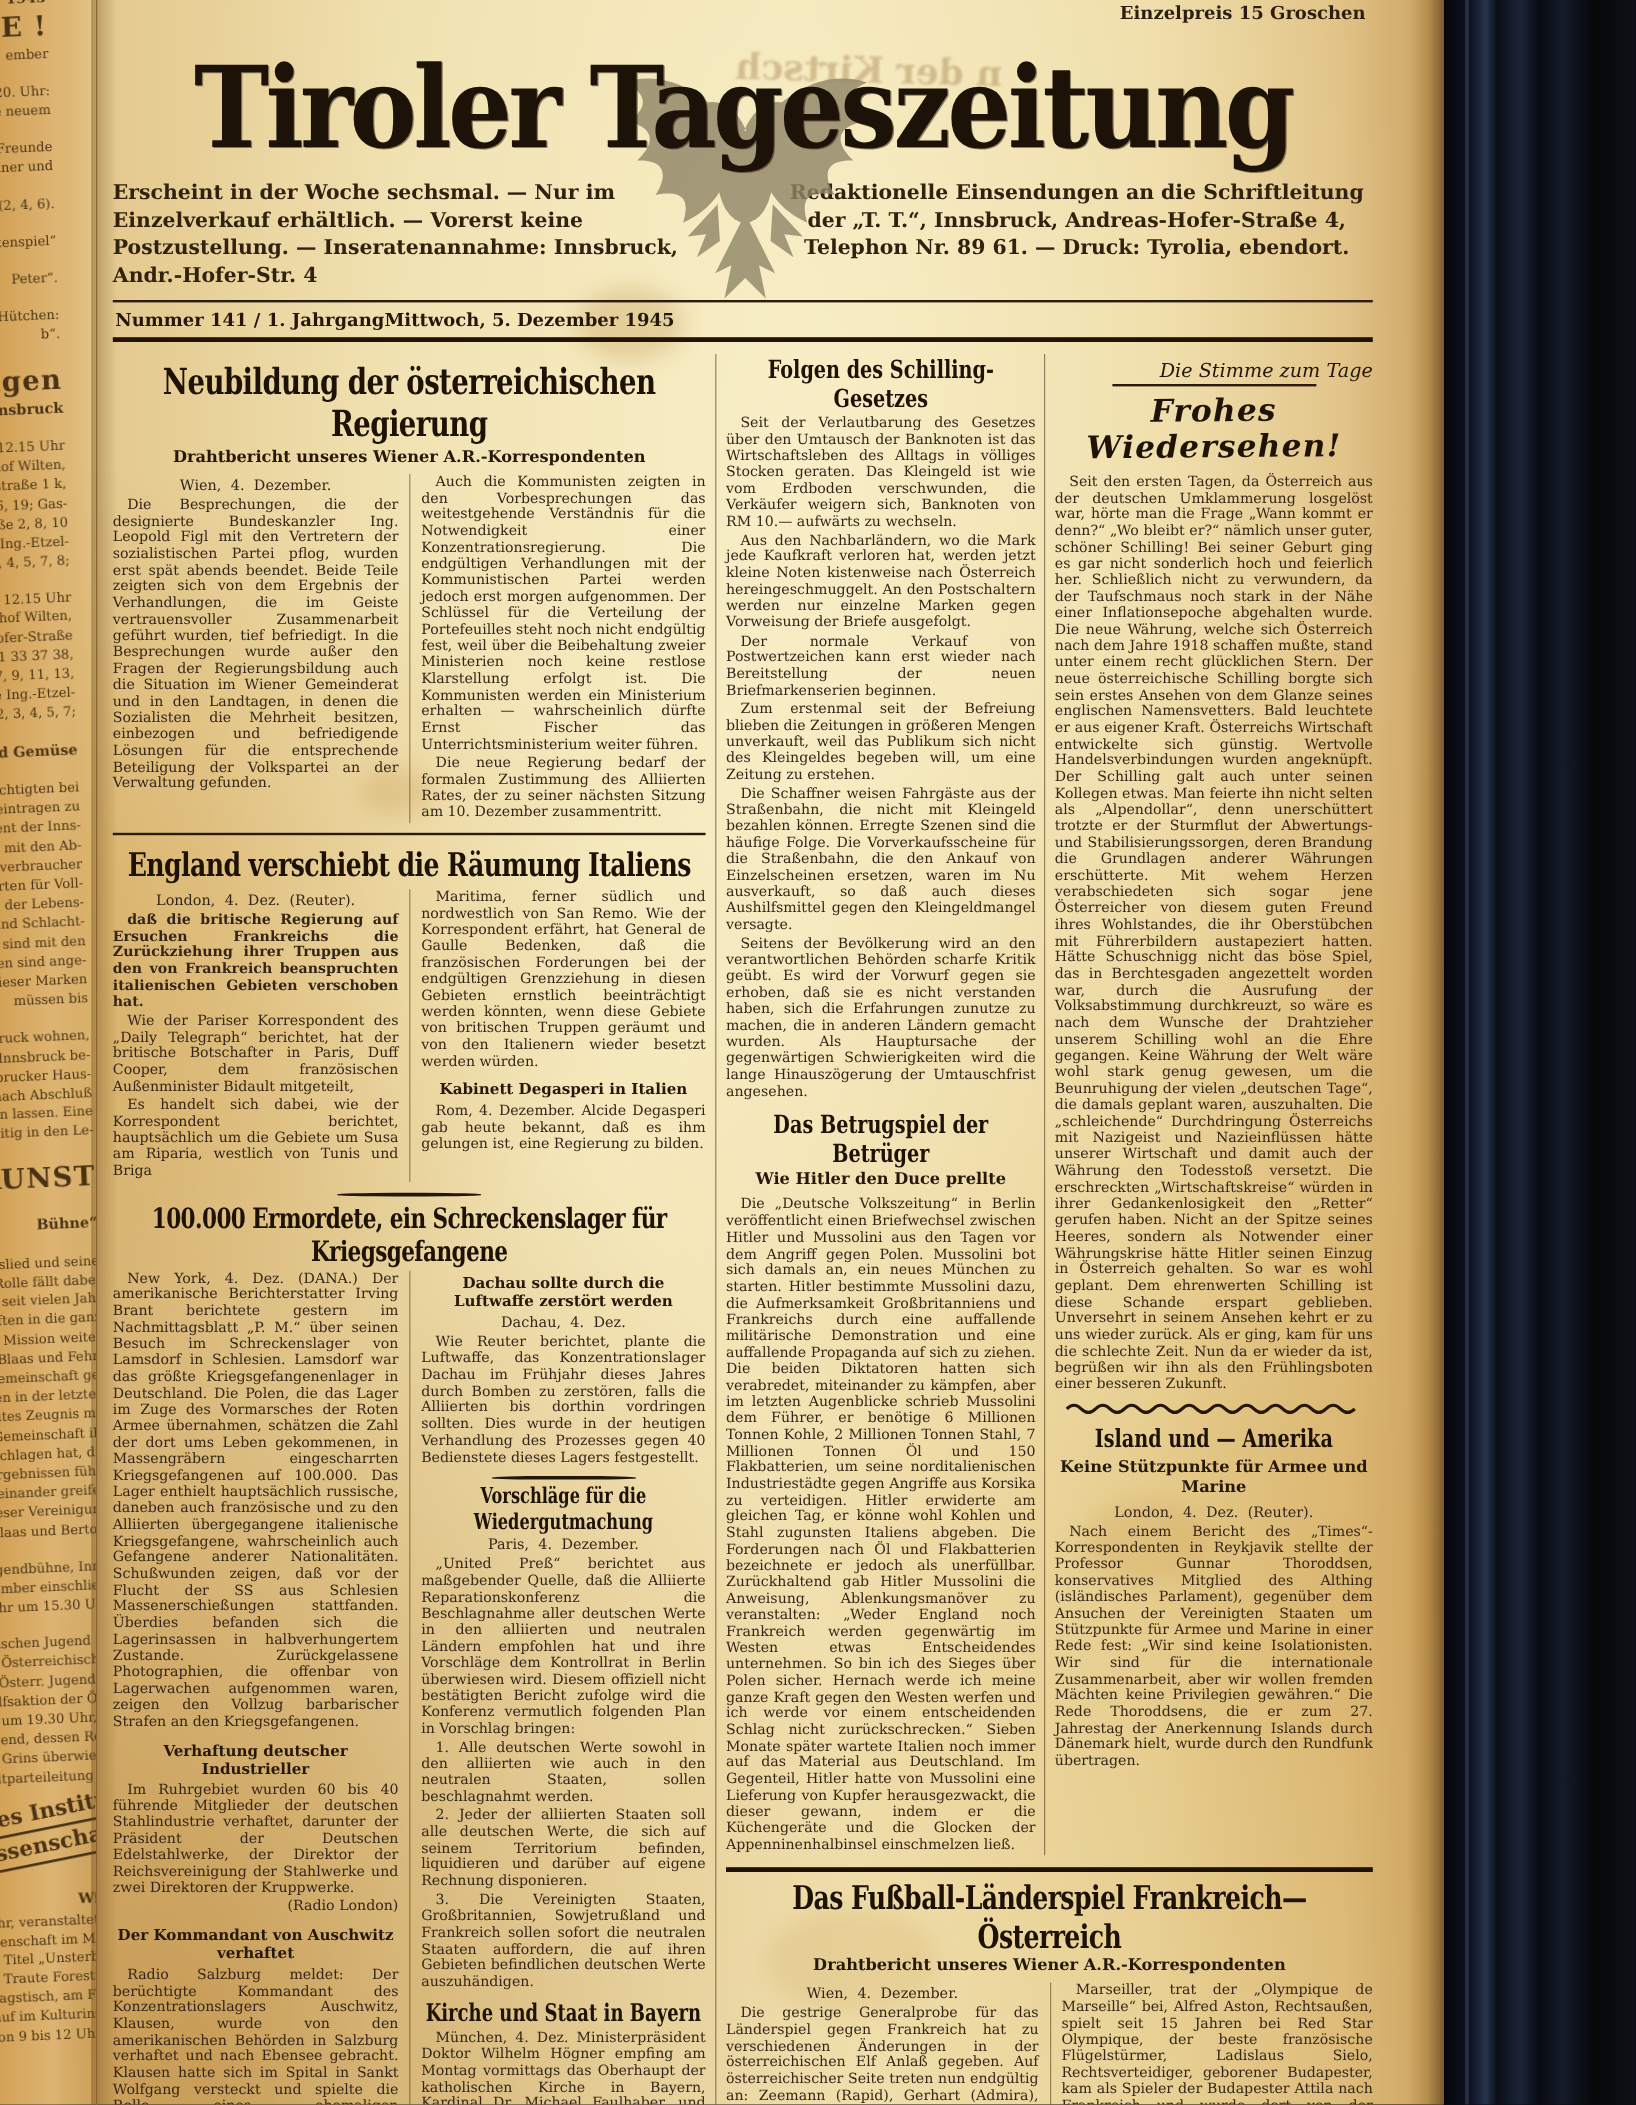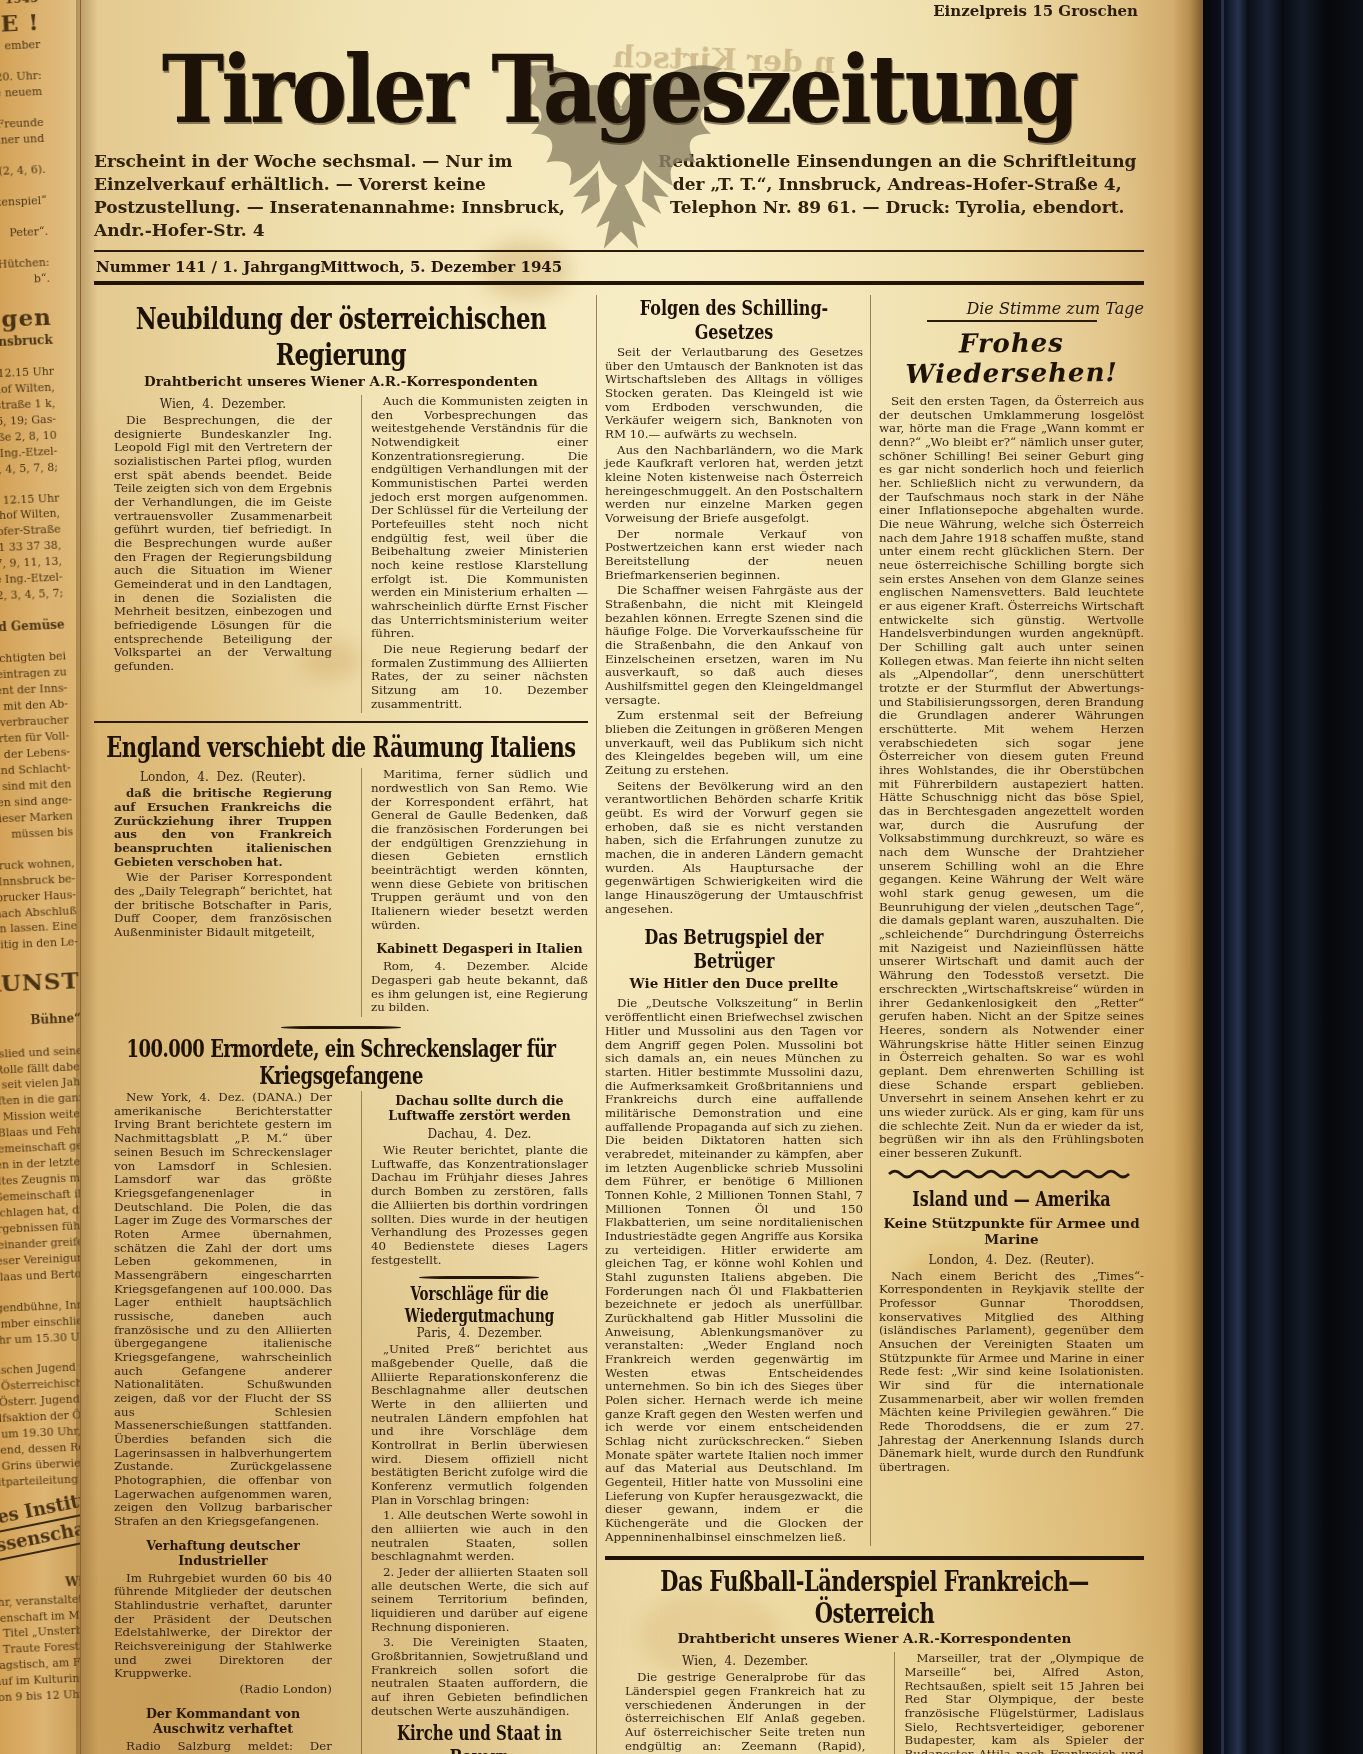--- a/index.html
+++ b/index.html
@@ -52,21 +52,21 @@
   .rule-thick{height:4px;background:#211306;margin:2px 0 10px;}
   
   .page-body{display:flex;align-items:stretch;}
   .left-group{width:494px;flex:none;}
   .right-region{flex:1;margin-left:8px;border-left:1px solid rgba(70,45,18,.55);
     padding-left:8px;display:flex;flex-direction:column;}
   .right-cols{display:flex;}
   .col-c{width:258px;flex:none;}
   .col-d{flex:1;margin-left:7px;border-left:1px solid rgba(70,45,18,.55);padding-left:8px;}
   .two-col{display:flex;}
-  .subcol{width:50%;box-sizing:border-box;margin-left:20px;}
+  .subcol{width:50%;box-sizing:border-box;}
   .subcol + .subcol{border-left:1px solid rgba(70,45,18,.5);padding-left:9px;}
   .two-col .subcol:first-child{padding-right:9px;}
   
   .para{font-size:11.8px;line-height:1.16;text-align:justify;text-indent:12px;margin:0 0 2px;
     color:#342519;hyphens:auto;-webkit-hyphens:auto;}
   .lead-bold{font-weight:bold;}
   .credit-right{text-align:right;text-indent:0;}
   .dateline{text-align:center;font-size:12px;margin:2px 0 3px;word-spacing:4px;color:#33241a;}
   .hl-xl{font-weight:bold;text-align:center;color:#1e1206;font-size:23px;letter-spacing:-.5px;
     transform:scaleY(1.3);margin:14px 0 10px;}
@@ -251,20 +251,21 @@
           <div class="rule-thin-full"></div>
 
           <article>
             <h2 class="hl-lg">England verschiebt die Räumung Italiens</h2>
             <div class="two-col">
               <div class="subcol">
                 <div class="dateline">London, 4. Dez. (Reuter).</div>
                 <div>
                     <p class="para lead-bold">daß die britische Regierung auf Ersuchen Frankreichs die Zurückziehung ihrer Truppen aus den von Frankreich beanspruchten italienischen Gebieten verschoben hat.</p>
                     <p class="para">Wie der Pariser Korrespondent des „Daily Telegraph“ berichtet, hat der britische Botschafter in Paris, Duff Cooper, dem französischen Außenminister Bidault mitgeteilt,</p>
+                    <p class="para">Es handelt sich dabei, wie der Korrespondent berichtet, hauptsächlich um die Gebiete um Susa am Riparia, westlich von Tunis und Briga</p>
                   </div>
               </div>
               <div class="subcol">
                 <div>
                     <p class="para">Maritima, ferner südlich und nordwestlich von San Remo. Wie der Korrespondent erfährt, hat General de Gaulle Bedenken, daß die französischen Forderungen bei der endgültigen Grenzziehung in diesen Gebieten ernstlich beeinträchtigt werden könnten, wenn diese Gebiete von britischen Truppen geräumt und von den Italienern wieder besetzt werden würden.</p>
                   </div>
                 <h4 class="minihead">Kabinett Degasperi in Italien</h4>
                 <div>
                     <p class="para">Rom, 4. Dezember. Alcide Degasperi gab heute bekannt, daß es ihm gelungen ist, eine Regierung zu bilden.</p>
                   </div>
@@ -319,22 +320,22 @@
         <div class="right-region">
           <div class="right-cols">
 
             <div class="col-c">
               <article>
                 <h2 class="hl-md" style="margin-top:6px;">Folgen des Schilling-Gesetzes</h2>
                 <div>
                     <p class="para">Seit der Verlautbarung des Gesetzes über den Umtausch der Banknoten ist das Wirtschaftsleben des Alltags in völliges Stocken geraten. Das Kleingeld ist wie vom Erdboden verschwunden, die Verkäufer weigern sich, Banknoten von RM 10.— aufwärts zu wechseln.</p>
                     <p class="para">Aus den Nachbarländern, wo die Mark jede Kaufkraft verloren hat, werden jetzt kleine Noten kistenweise nach Österreich hereingeschmuggelt. An den Postschaltern werden nur einzelne Marken gegen Vorweisung der Briefe ausgefolgt.</p>
                     <p class="para">Der normale Verkauf von Postwertzeichen kann erst wieder nach Bereitstellung der neuen Briefmarkenserien beginnen.</p>
+                    <p class="para">Zum erstenmal seit der Befreiung blieben die Zeitungen in größeren Mengen unverkauft, weil das Publikum sich nicht des Kleingeldes begeben will, um eine Zeitung zu erstehen.</p>
                     <p class="para">Die Schaffner weisen Fahrgäste aus der Straßenbahn, die nicht mit Kleingeld bezahlen können. Erregte Szenen sind die häufige Folge. Die Vorverkaufsscheine für die Straßenbahn, die den Ankauf von Einzelscheinen ersetzen, waren im Nu ausverkauft, so daß auch dieses Aushilfsmittel gegen den Kleingeldmangel versagte.</p>
-                    <p class="para">Zum erstenmal seit der Befreiung blieben die Zeitungen in größeren Mengen unverkauft, weil das Publikum sich nicht des Kleingeldes begeben will, um eine Zeitung zu erstehen.</p>
                     <p class="para">Seitens der Bevölkerung wird an den verantwortlichen Behörden scharfe Kritik geübt. Es wird der Vorwurf gegen sie erhoben, daß sie es nicht verstanden haben, sich die Erfahrungen zunutze zu machen, die in anderen Ländern gemacht wurden. Als Hauptursache der gegenwärtigen Schwierigkeiten wird die lange Hinauszögerung der Umtauschfrist angesehen.</p>
                   </div>
               </article>
               <article>
                 <h2 class="hl-md" style="margin-top:14px;">Das Betrugspiel der Betrüger</h2>
                 <div class="subhead">Wie Hitler den Duce prellte</div>
                 <div>
                     <p class="para">Die „Deutsche Volkszeitung“ in Berlin veröffentlicht einen Briefwechsel zwischen Hitler und Mussolini aus den Tagen vor dem Angriff gegen Polen. Mussolini bot sich damals an, ein neues München zu starten. Hitler bestimmte Mussolini dazu, die Aufmerksamkeit Großbritanniens und Frankreichs durch eine auffallende militärische Demonstration und eine auffallende Propaganda auf sich zu ziehen. Die beiden Diktatoren hatten sich verabredet, miteinander zu kämpfen, aber im letzten Augenblicke schrieb Mussolini dem Führer, er benötige 6 Millionen Tonnen Kohle, 2 Millionen Tonnen Stahl, 7 Millionen Tonnen Öl und 150 Flakbatterien, um seine norditalienischen Industriestädte gegen Angriffe aus Korsika zu verteidigen. Hitler erwiderte am gleichen Tag, er könne wohl Kohlen und Stahl zugunsten Italiens abgeben. Die Forderungen nach Öl und Flakbatterien bezeichnete er jedoch als unerfüllbar. Zurückhaltend gab Hitler Mussolini die Anweisung, Ablenkungsmanöver zu veranstalten: „Weder England noch Frankreich werden gegenwärtig im Westen etwas Entscheidendes unternehmen. So bin ich des Sieges über Polen sicher. Hernach werde ich meine ganze Kraft gegen den Westen werfen und ich werde vor einem entscheidenden Schlag nicht zurückschrecken.“ Sieben Monate später wartete Italien noch immer auf das Material aus Deutschland. Im Gegenteil, Hitler hatte von Mussolini eine Lieferung von Kupfer herausgezwackt, die dieser gewann, indem er die Küchengeräte und die Glocken der Appenninenhalbinsel einschmelzen ließ.</p>
                   </div>
               </article>

